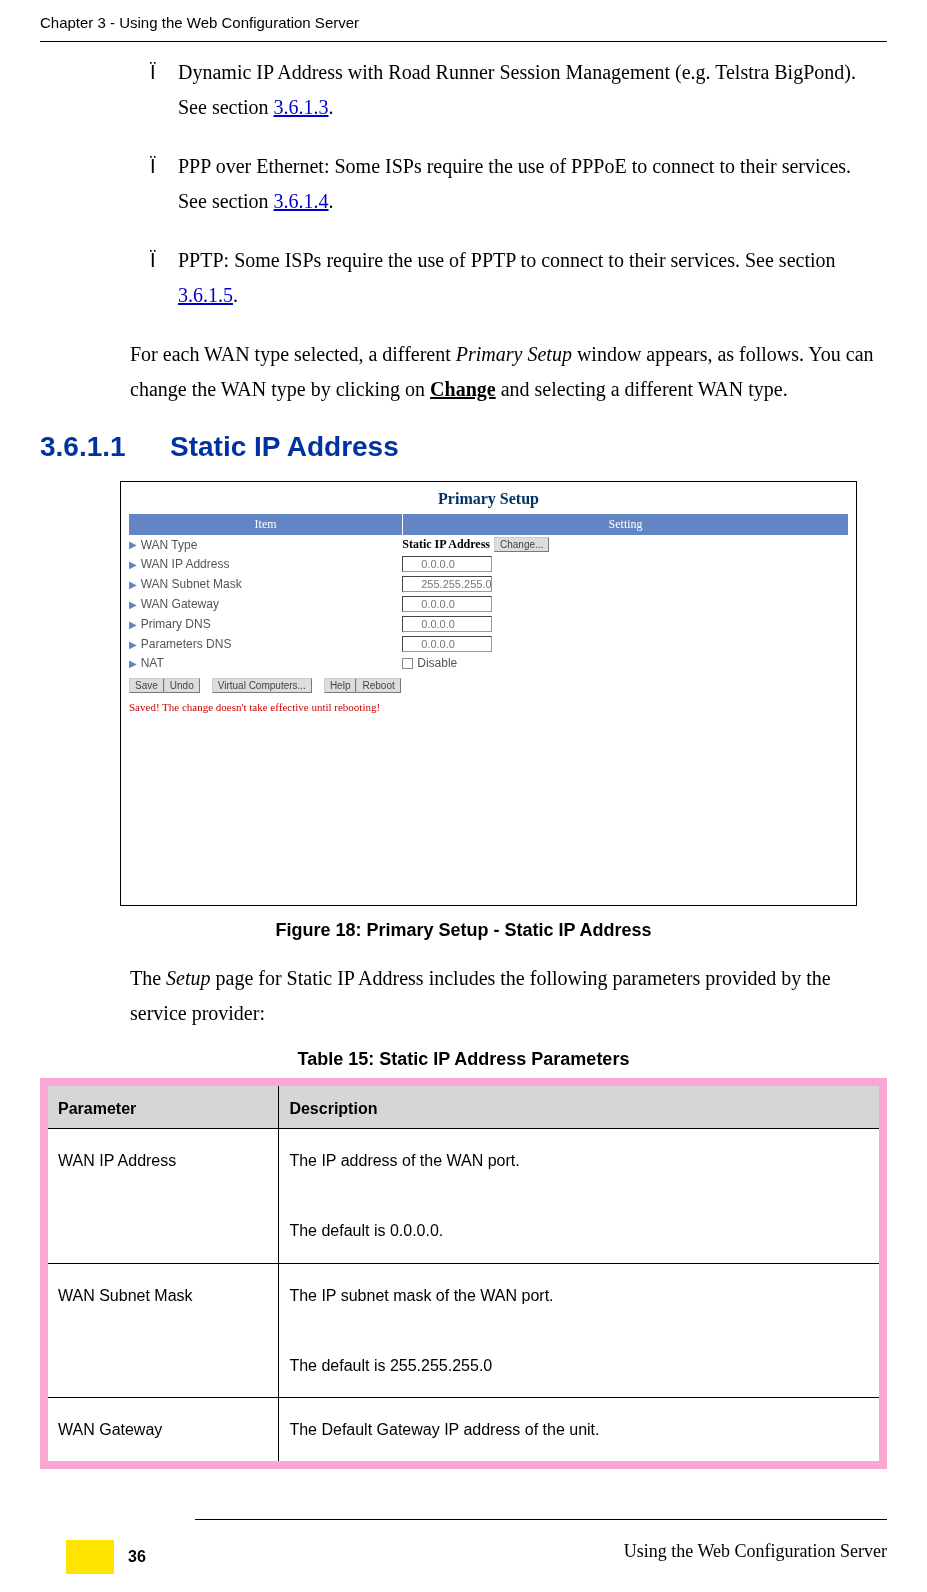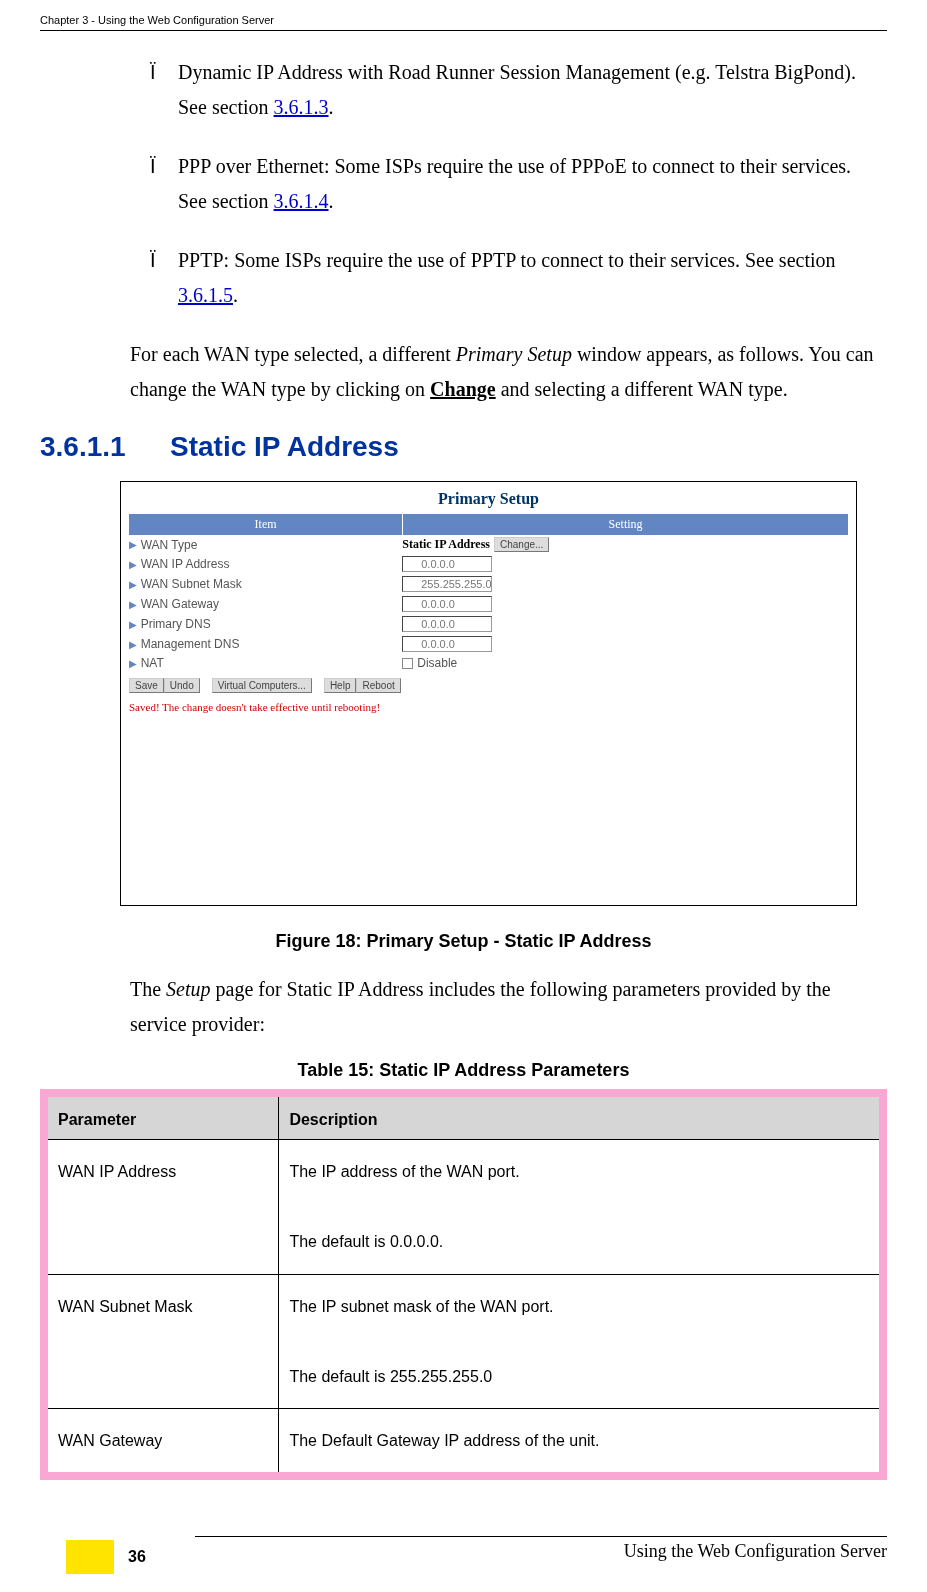--- a/index.html
+++ b/index.html
@@ -10,23 +10,23 @@
       font-family: Georgia, 'Times New Roman', serif;
       color: #000;
       position: relative;
     }
     .header {
       position: absolute;
       top: 14px;
       left: 40px;
       right: 40px;
       border-bottom: 1.5px solid #000;
-      padding-bottom: 4px;
-      font-family: Arial, sans-serif;
-      font-size: 11px;
+      padding-bottom: 10px;
+      font-family: Arial, sans-serif;
+      font-size: 15px;
     }
     .content {
       position: absolute;
       top: 55px;
       left: 40px;
       right: 40px;
     }
     .bullet-block {
       margin-left: 110px;
       margin-right: 10px;
@@ -139,21 +139,21 @@
       font-family: 'Times New Roman', serif;
     }
     .checkbox {
       width: 11px; height: 11px; border: 1px solid #888; display: inline-block; background: #fff;
     }
     .fig-caption {
       font-family: Arial, sans-serif;
       font-weight: bold;
       font-size: 18px;
       text-align: center;
-      margin-top: 25px;
+      margin-top: 14px;
     }
     .table-title {
       font-family: Arial, sans-serif;
       font-weight: bold;
       font-size: 18px;
       text-align: center;
       margin-top: 18px;
       margin-bottom: 8px;
     }
     .param-table {
@@ -179,21 +179,21 @@
     .param-col { width: 28%; }
     .footer {
       position: absolute;
       bottom: 30px;
       left: 40px;
       right: 40px;
     }
     .footer-line {
       border-top: 1.5px solid #000;
       margin-left: 155px;
-      padding-top: 4px;
+      padding-top: 21px;
       text-align: right;
       font-size: 18px;
     }
     .page-num-box {
       position: absolute;
       bottom: 18px;
       left: 40px;
       display: flex;
       align-items: center;
       padding-left: 26px;
@@ -302,21 +302,21 @@
           <span class="fig-caret">▶</span>
           <span>Primary DNS</span>
         </div>
       <div class="fig-value">
           <span class="fig-input-text">0.0.0.0</span>
         </div>
     </div>
     <div class="fig-row">
       <div class="fig-label">
           <span class="fig-caret">▶</span>
-          <span>Management DNS</span>
+          <span>Parameters DNS</span>
         </div>
       <div class="fig-value">
           <span class="fig-input-text">0.0.0.0</span>
         </div>
     </div>
     <div class="fig-row">
       <div class="fig-label">
           <span class="fig-caret">▶</span>
           <span>NAT</span>
         </div>

